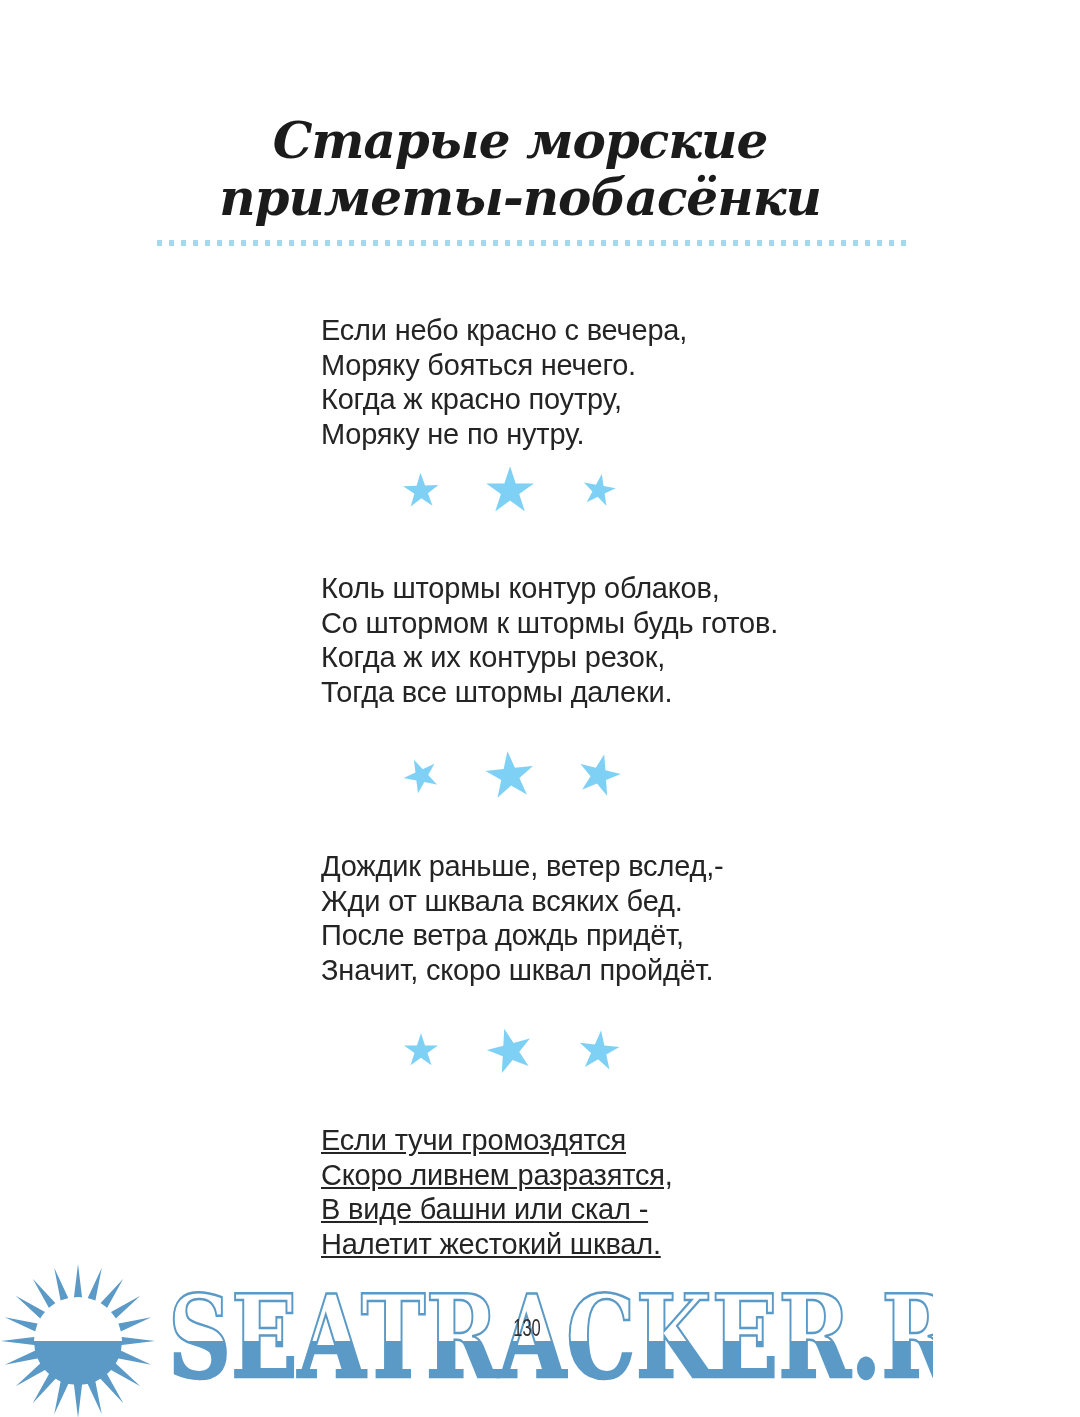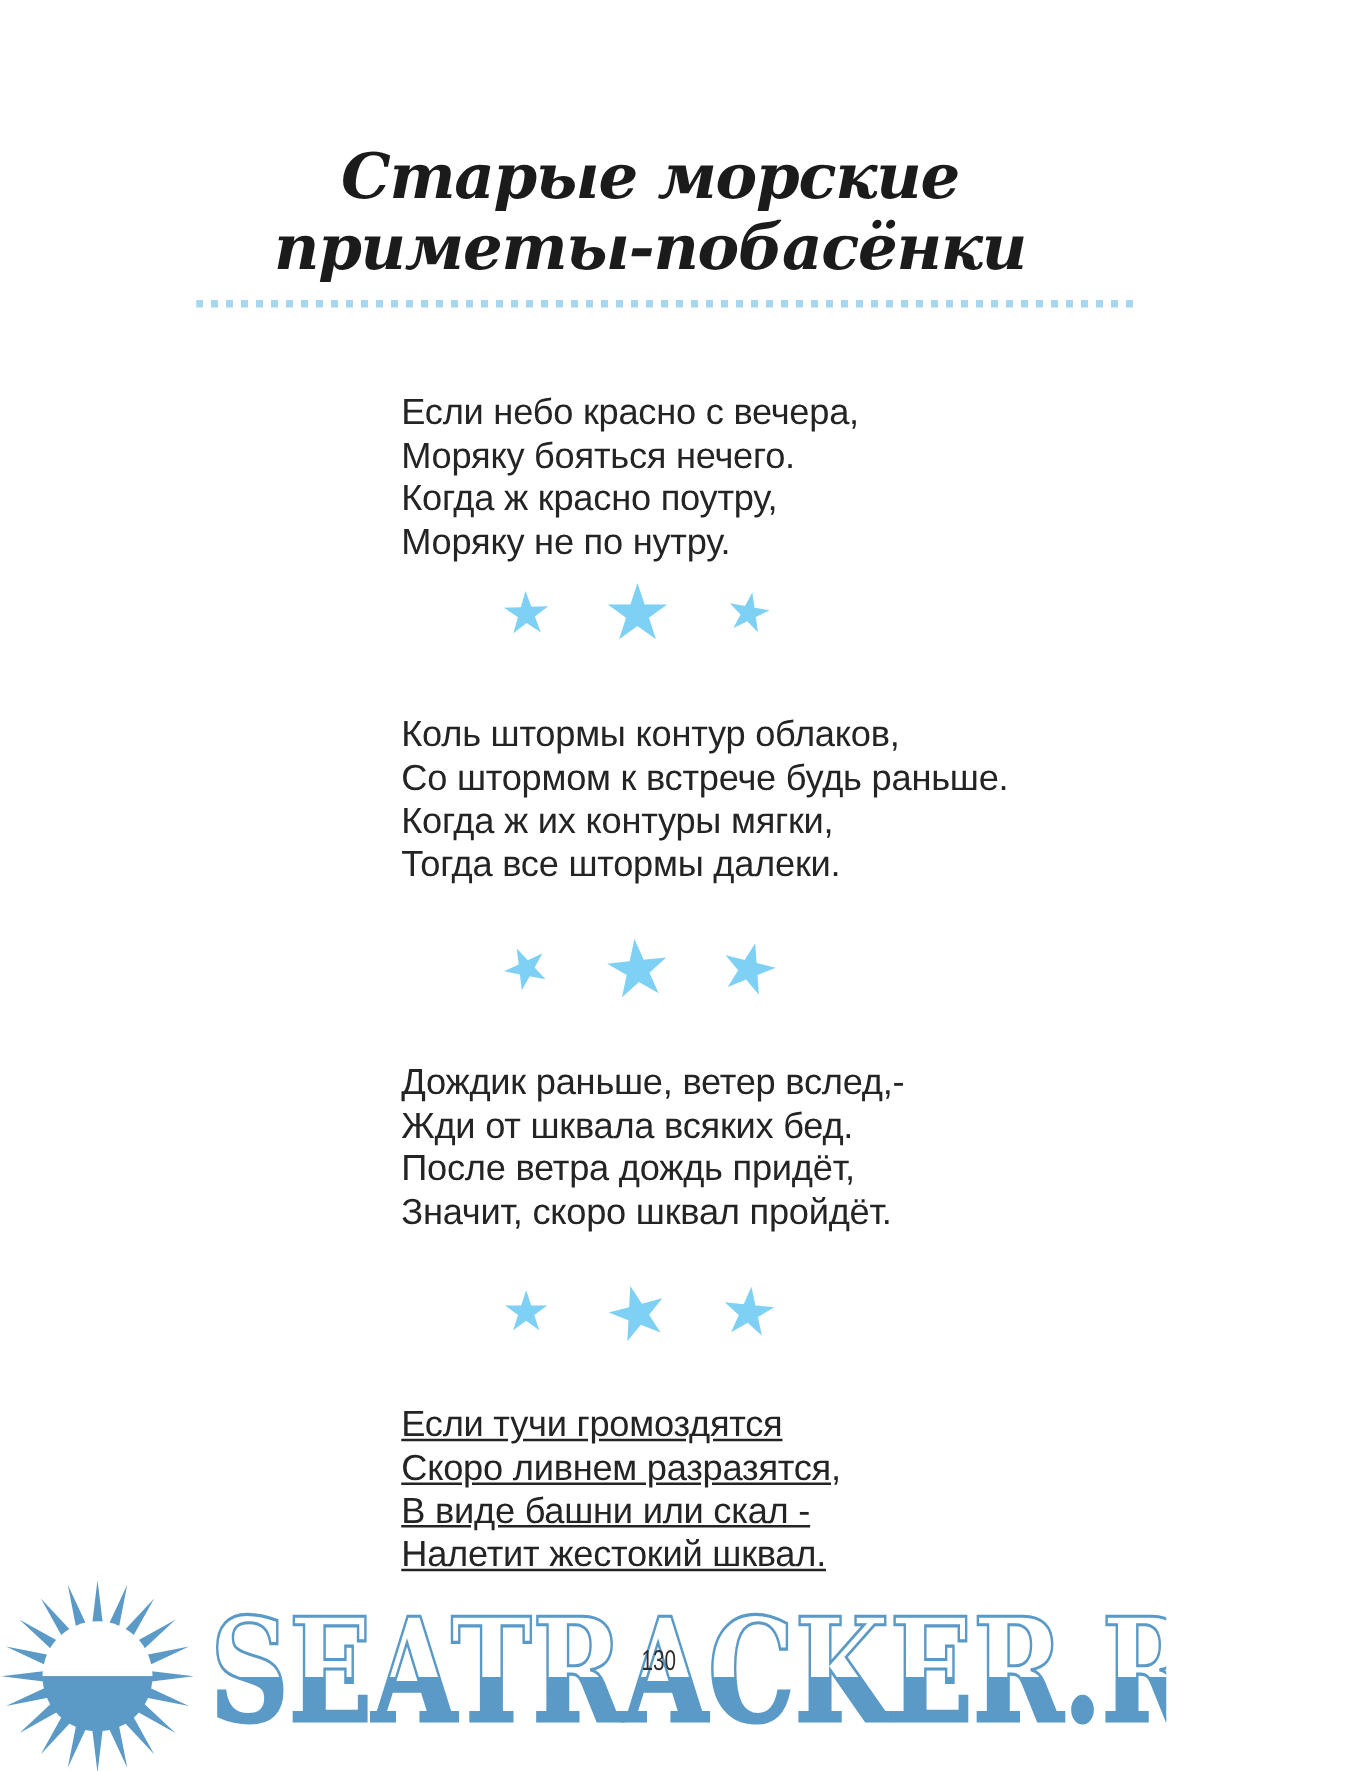--- a/index.html
+++ b/index.html
@@ -101,22 +101,22 @@
   </div>
 
   <div class="stars" id="stars-1">
     <span class="star s1">★</span>
     <span class="star s2">★</span>
     <span class="star s3">★</span>
   </div>
 
   <div class="stanza" id="stanza-2">
     <div class="line">Коль штормы контур облаков,</div>
-    <div class="line">Со штормом к встрече будь раньше.</div>
-    <div class="line">Когда ж их контуры мягки,</div>
+    <div class="line">Со штормом к штормы будь готов.</div>
+    <div class="line">Когда ж их контуры резок,</div>
     <div class="line">Тогда все штормы далеки.</div>
   </div>
 
   <div class="stars" id="stars-2">
     <span class="star s1">★</span>
     <span class="star s2">★</span>
     <span class="star s3">★</span>
   </div>
 
   <div class="stanza" id="stanza-3">

